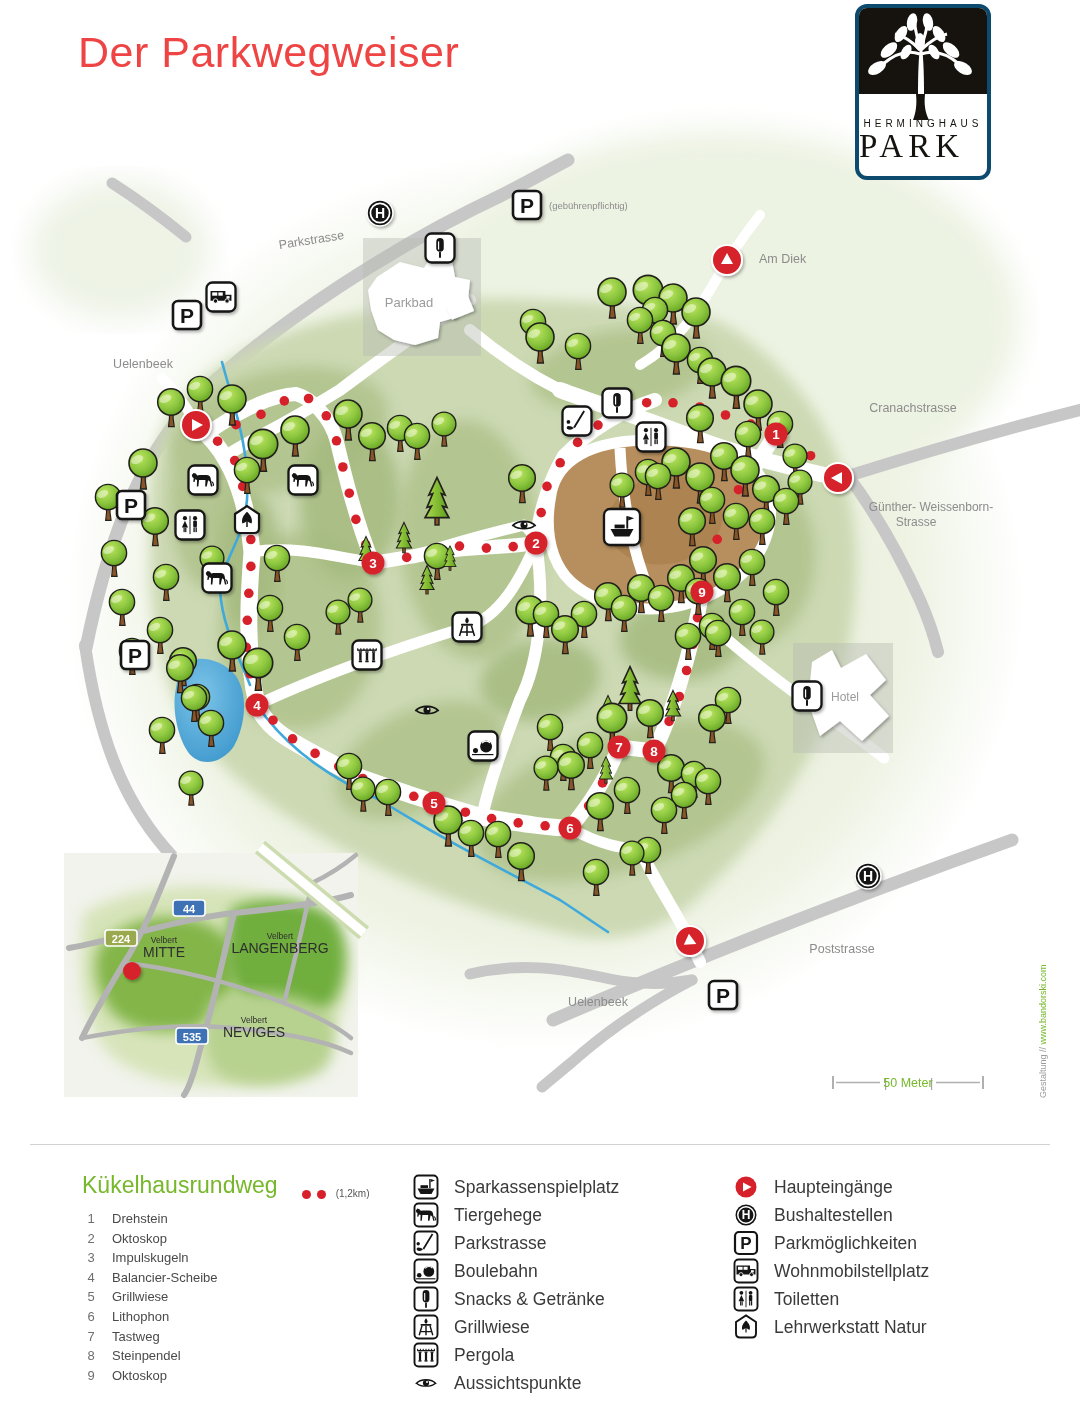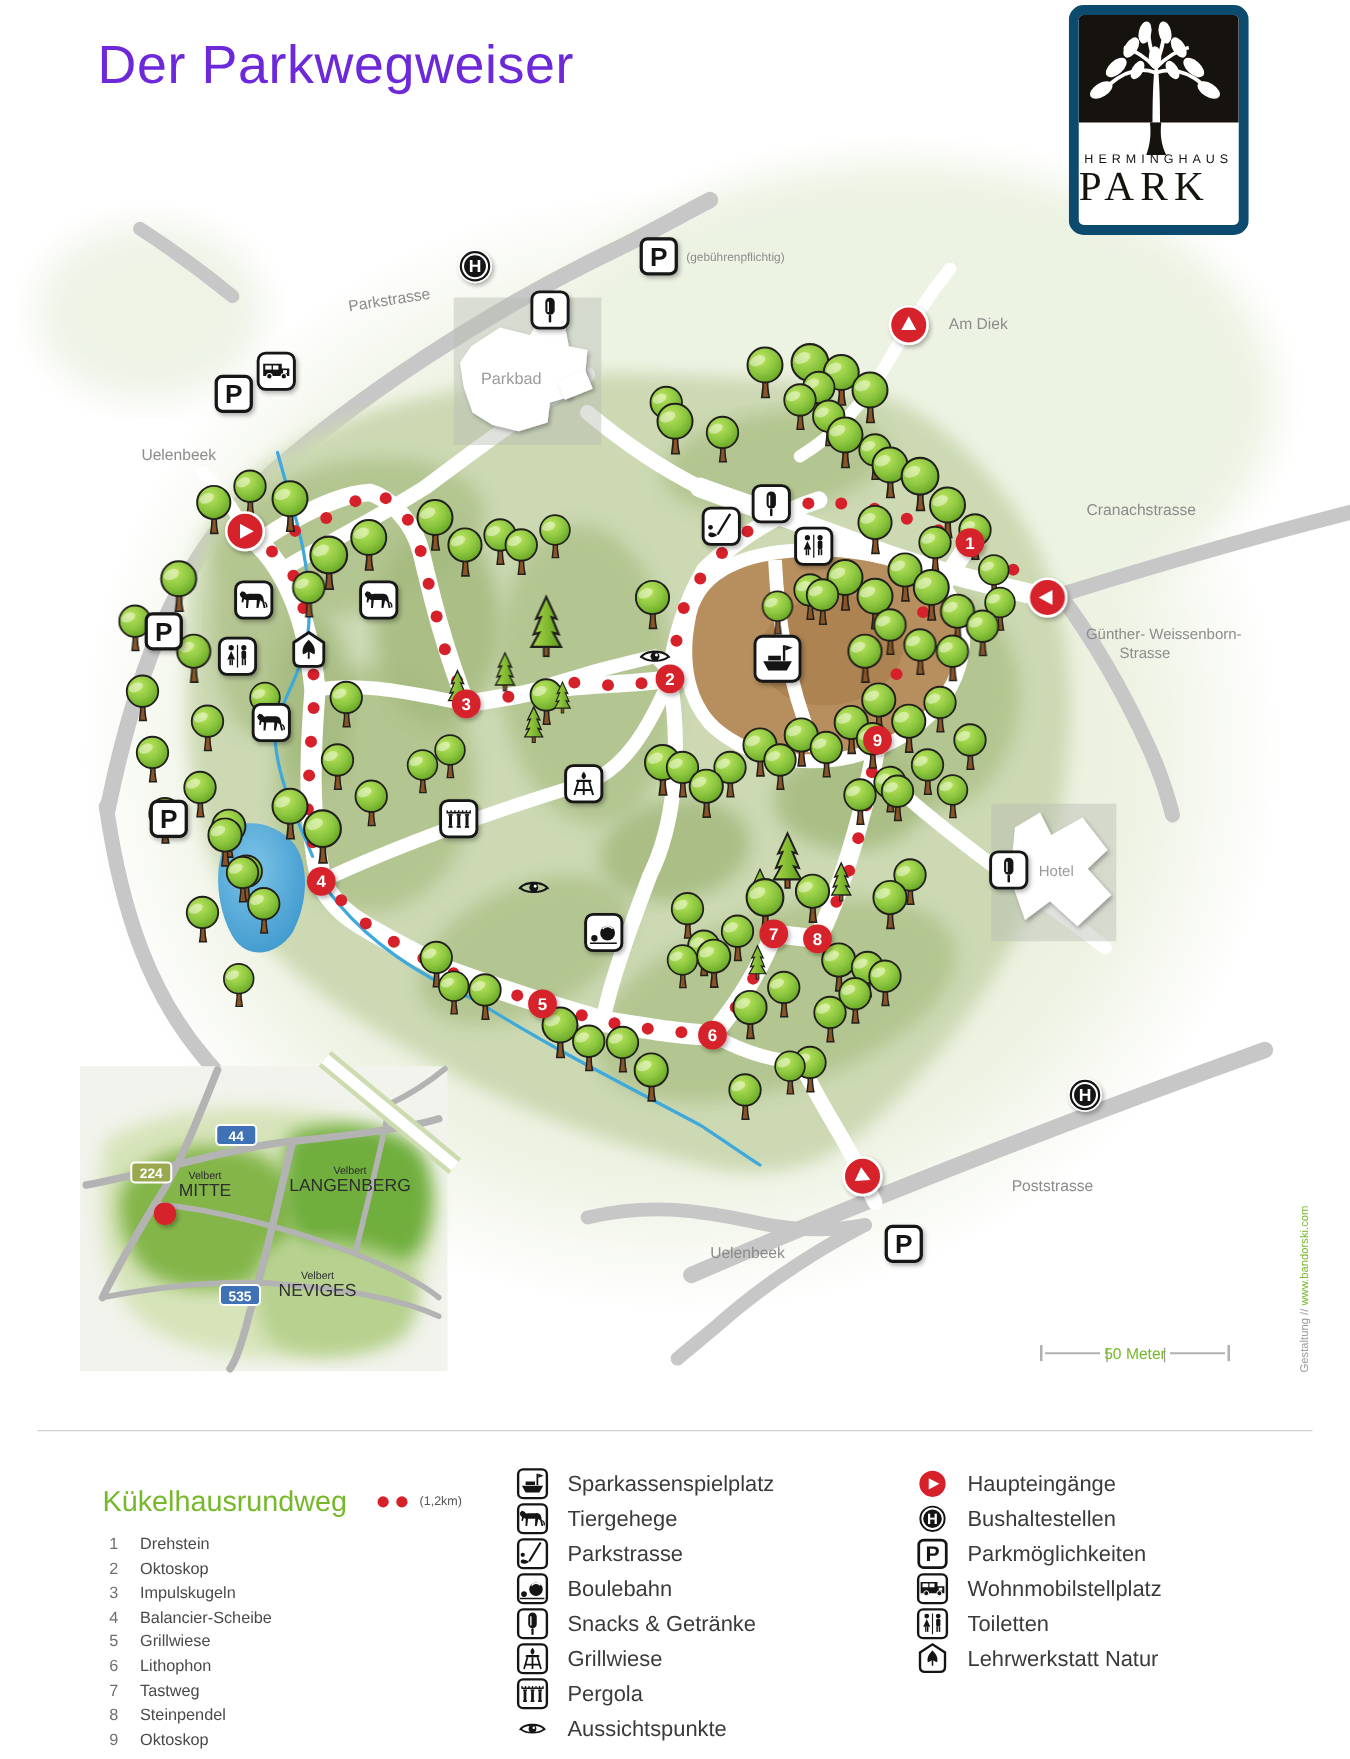--- a/index.html
+++ b/index.html
@@ -1,27 +1,27 @@
 <!DOCTYPE html>
 <html><head>
 <meta charset="utf-8">
 <style>
   html,body{margin:0;padding:0;background:#fff;}
   body{width:1080px;height:1407px;position:relative;font-family:"Liberation Sans",sans-serif;overflow:hidden;}
   #map-stage{position:absolute;left:0;top:0;width:1080px;height:1130px;}
   #map-stage svg text{font-family:"Liberation Sans",sans-serif;}
-  .page-title{position:absolute;left:78px;top:28px;font-size:43px;color:#6d28d9;letter-spacing:0.5px;z-index:5;}
-  .logo{position:absolute;left:855px;top:4px;width:128px;height:168px;border:8px solid #0c4a6e;border-radius:12px;background:#fff;overflow:hidden;z-index:5;}
+  .page-title{position:absolute;left:78px;top:28px;font-size:43px;color:#ef4444;letter-spacing:0.5px;z-index:5;}
+  .logo{position:absolute;left:855px;top:4px;width:128px;height:168px;border:4px solid #0c4a6e;border-radius:12px;background:#fff;overflow:hidden;z-index:5;}
   .logo-top{width:100%;height:86px;background:#16130f;position:relative;}
   .logo-sub{margin-top:24px;text-align:center;font-size:10px;letter-spacing:4px;color:#16130f;}
   .logo-main{text-align:left;font-family:"Liberation Serif",serif;font-size:33px;letter-spacing:5px;color:#16130f;line-height:1.05;}
   .divider{position:absolute;left:30px;top:1144px;width:1020px;height:1px;background:#d2d2d2;}
   .legend{position:absolute;z-index:6;}
   #legend-col1{left:82px;top:1172px;width:300px;}
-  .lg-title-row{display:flex;align-items:center;gap:10px;margin-top:16px;}
+  .lg-title-row{display:flex;align-items:flex-end;gap:10px;}
   .lg-title{font-size:23px;color:#76b82a;}
   .lg-dots{display:flex;gap:6px;margin-left:14px;}
   .lg-dot{width:9px;height:9px;border-radius:50%;background:#d6212b;}
   .lg-dist{font-size:10px;color:#555;}
   .lg-items{margin-top:12px;display:flex;flex-direction:column;gap:4.6px;}
   .lg-item{display:flex;font-size:13px;color:#4a4a4a;}
   .lg-item .num{width:18px;text-align:center;color:#6f6f6f;margin-right:12px;}
   #legend-col2{left:412px;top:1176px;width:300px;}
   #legend-col3{left:732px;top:1176px;width:330px;}
   .lg-rows{display:flex;flex-direction:column;gap:6px;}

